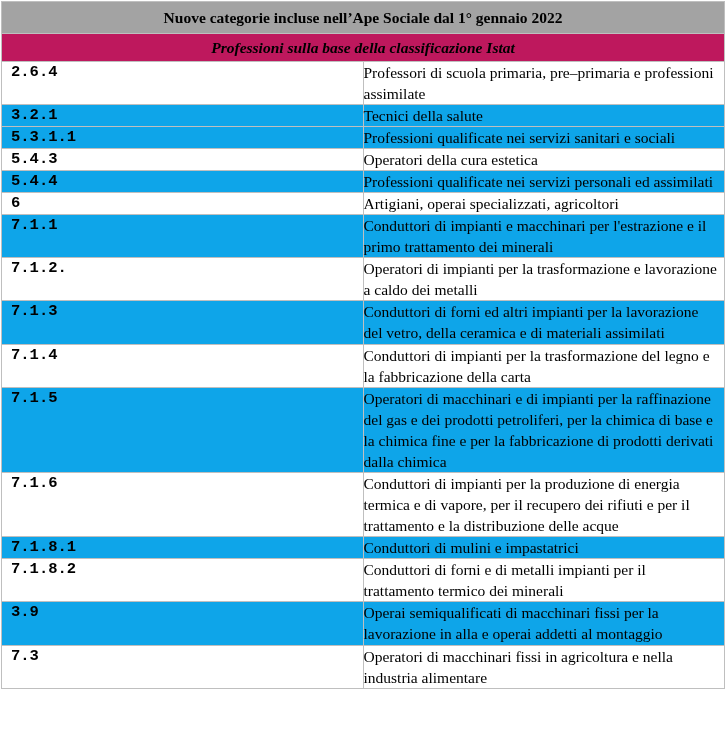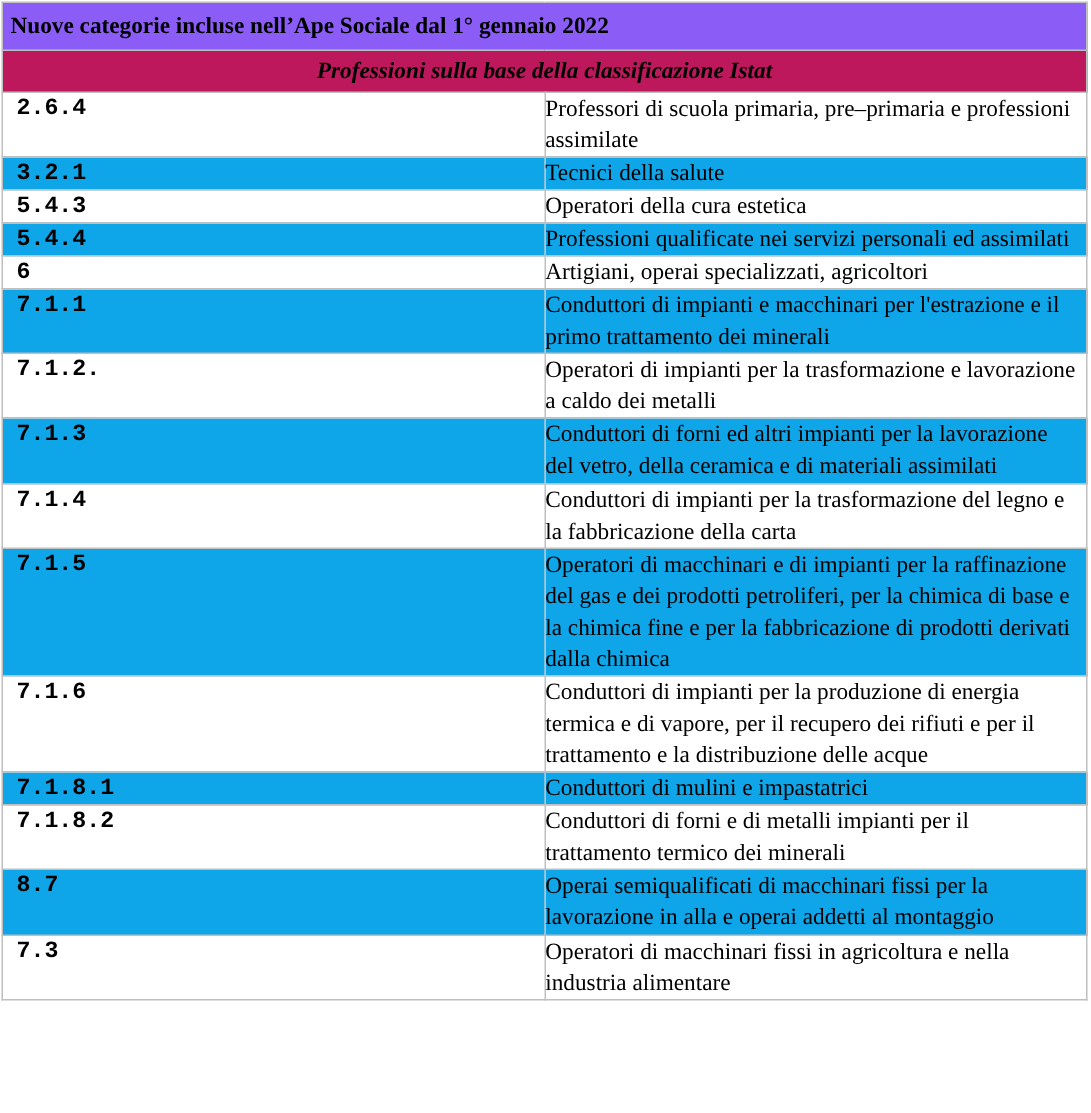--- a/index.html
+++ b/index.html
@@ -16,22 +16,22 @@
   td, th {
     border: 1px solid #bfbfbf;
     vertical-align: top;
     line-height: 21px;
     padding: 0 5px 0 5px;
   }
   .title-row th {
     height: 31px;
     vertical-align: middle;
     font-weight: bold;
-    text-align: left;
-    background: #8b5cf6;
+    text-align: center;
+    background: #a3a3a3;
   }
   .subtitle-row th {
     height: 27px;
     vertical-align: middle;
     font-weight: bold;
     background: #be185d;
     font-style: italic;
   }
   td.code { width: 57px; font-weight: bold; padding-left: 9px; font-family: Liberation Mono, monospace; }
   td.desc { padding-left: 0; }
@@ -55,20 +55,24 @@
       </tr>
     </thead>
     <tbody>
       <tr class="plain h1">
         <td class="code">2.6.4</td>
         <td class="desc">Professori di scuola primaria, pre–primaria e professioni assimilate</td>
       </tr>
       <tr class="shaded h1">
         <td class="code">3.2.1</td>
         <td class="desc">Tecnici della salute</td>
+      </tr>
+      <tr class="shaded h1">
+        <td class="code">5.3.1.1</td>
+        <td class="desc">Professioni qualificate nei servizi sanitari e sociali</td>
       </tr>
       <tr class="plain h1">
         <td class="code">5.4.3</td>
         <td class="desc">Operatori della cura estetica</td>
       </tr>
       <tr class="shaded h1">
         <td class="code">5.4.4</td>
         <td class="desc">Professioni qualificate nei servizi personali ed assimilati</td>
       </tr>
       <tr class="plain h1">
@@ -101,21 +105,21 @@
       </tr>
       <tr class="shaded h1">
         <td class="code">7.1.8.1</td>
         <td class="desc">Conduttori di mulini e impastatrici</td>
       </tr>
       <tr class="plain h1">
         <td class="code">7.1.8.2</td>
         <td class="desc">Conduttori di forni e di metalli impianti per il trattamento termico dei minerali</td>
       </tr>
       <tr class="shaded h2">
-        <td class="code">8.7</td>
+        <td class="code">3.9</td>
         <td class="desc">Operai semiqualificati di macchinari fissi per la lavorazione in alla e operai addetti al montaggio</td>
       </tr>
       <tr class="plain h1">
         <td class="code">7.3</td>
         <td class="desc">Operatori di macchinari fissi in agricoltura e nella industria alimentare</td>
       </tr>
 
     </tbody>
   </table>
 </div>

